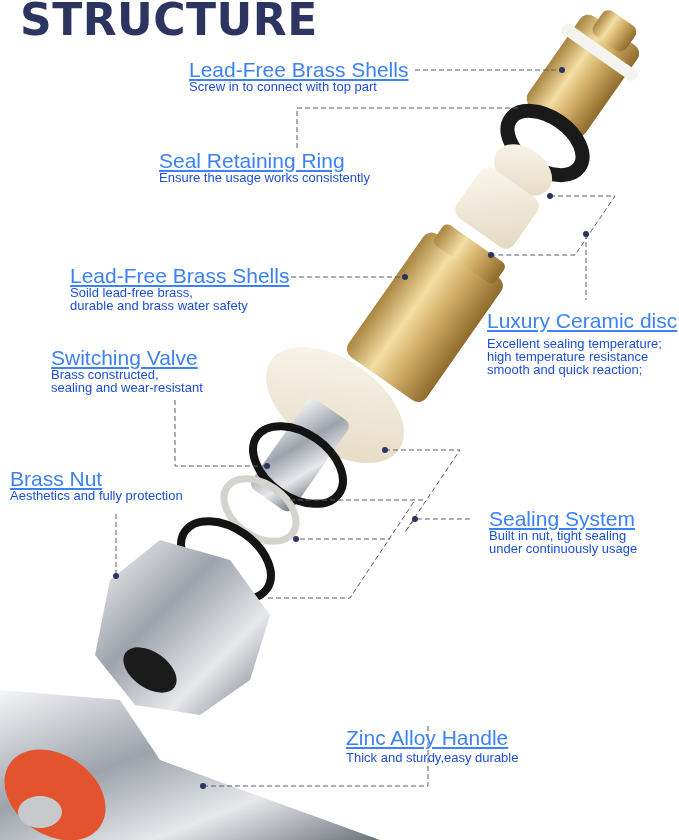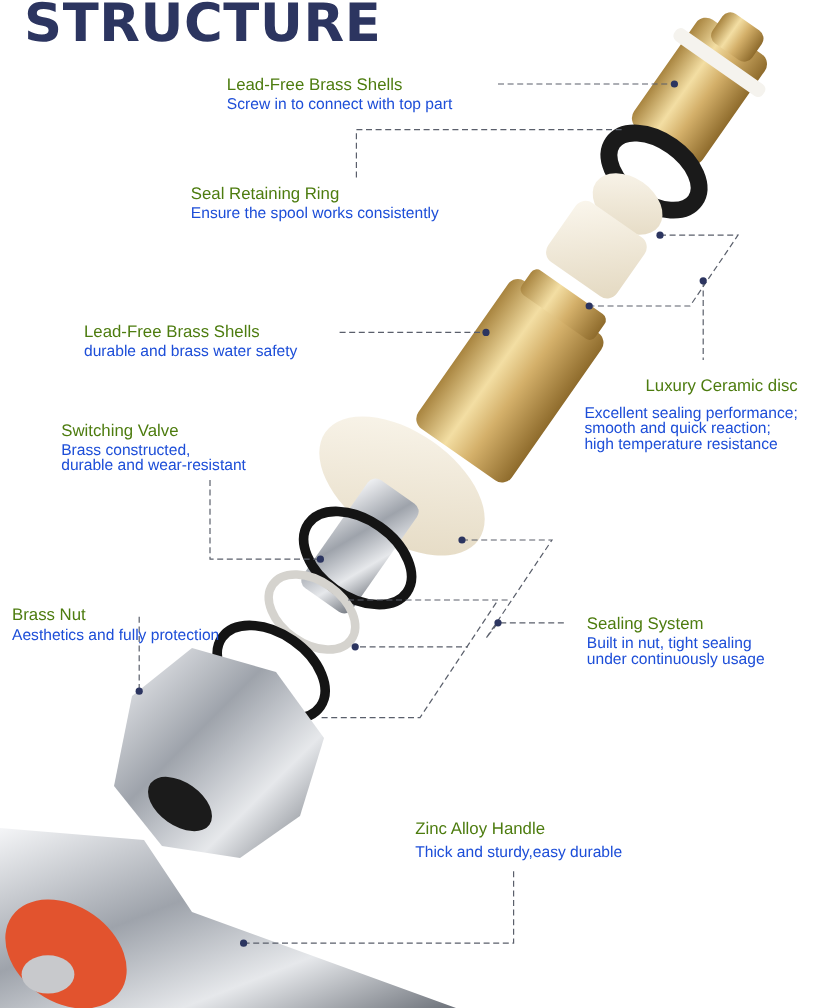--- a/index.html
+++ b/index.html
@@ -1,19 +1,19 @@
 <!DOCTYPE html>
 <html><head>
 <meta charset="utf-8">
 <style>
   html,body{margin:0;padding:0;background:#fff;}
   body{width:679px;height:840px;position:relative;overflow:hidden;font-family:"Liberation Sans","DejaVu Sans",sans-serif;color:#2b2f3a;}
   .title{position:absolute;left:20px;top:-6px;font-size:44px;font-weight:bold;color:#2c3560;letter-spacing:0.5px;font-family:"DejaVu Sans","Liberation Sans",sans-serif;}
   .lbl{position:absolute;white-space:nowrap;}
-  .lbl .h{font-size:14px;color:#4d7c0f;line-height:20px;}
+  .lbl .h{font-size:21px;color:#3b82f6;line-height:20px;text-decoration:underline;}
   .lbl .d{font-size:13px;color:#1d4ed8;line-height:13px;}
   svg.art{position:absolute;left:0;top:0;}
 </style>
 </head>
 <body>
 
 <svg class="art" width="679" height="840" viewBox="0 0 679 840">
   <defs>
     <linearGradient id="brass" x1="0" y1="0" x2="1" y2="0">
       <stop offset="0" stop-color="#a8843f"></stop>
@@ -99,48 +99,49 @@
 
 <div class="title">STRUCTURE</div>
 
 <div class="lbl" style="left:189px;top:60px;">
   <div class="h">Lead-Free Brass Shells</div>
   <div class="d">Screw in to connect with top part</div>
 </div>
 
 <div class="lbl" style="left:159px;top:151px;">
   <div class="h">Seal Retaining Ring</div>
-  <div class="d">Ensure the spool works consistently</div>
+  <div class="d">Ensure the usage works consistently</div>
 </div>
 
 <div class="lbl" style="left:70px;top:266px;">
   <div class="h">Lead-Free Brass Shells</div>
+  <div class="d">Soild lead-free brass,</div>
   <div class="d">durable and brass water safety</div>
 </div>
 
 <div class="lbl" style="left:487px;top:311px;">
   <div class="h" style="margin-bottom:6px;text-align:right;">Luxury Ceramic disc</div>
-  <div class="d">Excellent sealing performance;</div>
+  <div class="d">Excellent sealing temperature;</div>
+  <div class="d">high temperature resistance</div>
   <div class="d">smooth and quick reaction;</div>
-  <div class="d">high temperature resistance</div>
 </div>
 
 <div class="lbl" style="left:35px;top:348px;margin-left:16px;">
   <div class="h">Switching Valve</div>
   <div class="d">Brass constructed,</div>
-  <div class="d">durable and wear-resistant</div>
+  <div class="d">sealing and wear-resistant</div>
 </div>
 
-<div class="lbl" style="left:10px;top:469px;margin-top:33px;">
+<div class="lbl" style="left:10px;top:469px;">
   <div class="h">Brass Nut</div>
   <div class="d">Aesthetics and fully protection</div>
 </div>
 
 <div class="lbl" style="left:489px;top:509px;">
   <div class="h">Sealing System</div>
   <div class="d">Built in nut, tight sealing</div>
   <div class="d">under continuously usage</div>
 </div>
 
 <div class="lbl" style="left:346px;top:680px;">
-  <div class="h" style="margin-bottom:3px;">Zinc Alloy Handle</div>
+  <div class="h" style="margin-bottom:3px;margin-top:48px;">Zinc Alloy Handle</div>
   <div class="d">Thick and sturdy,easy durable</div>
 </div>
 
 </body></html>

